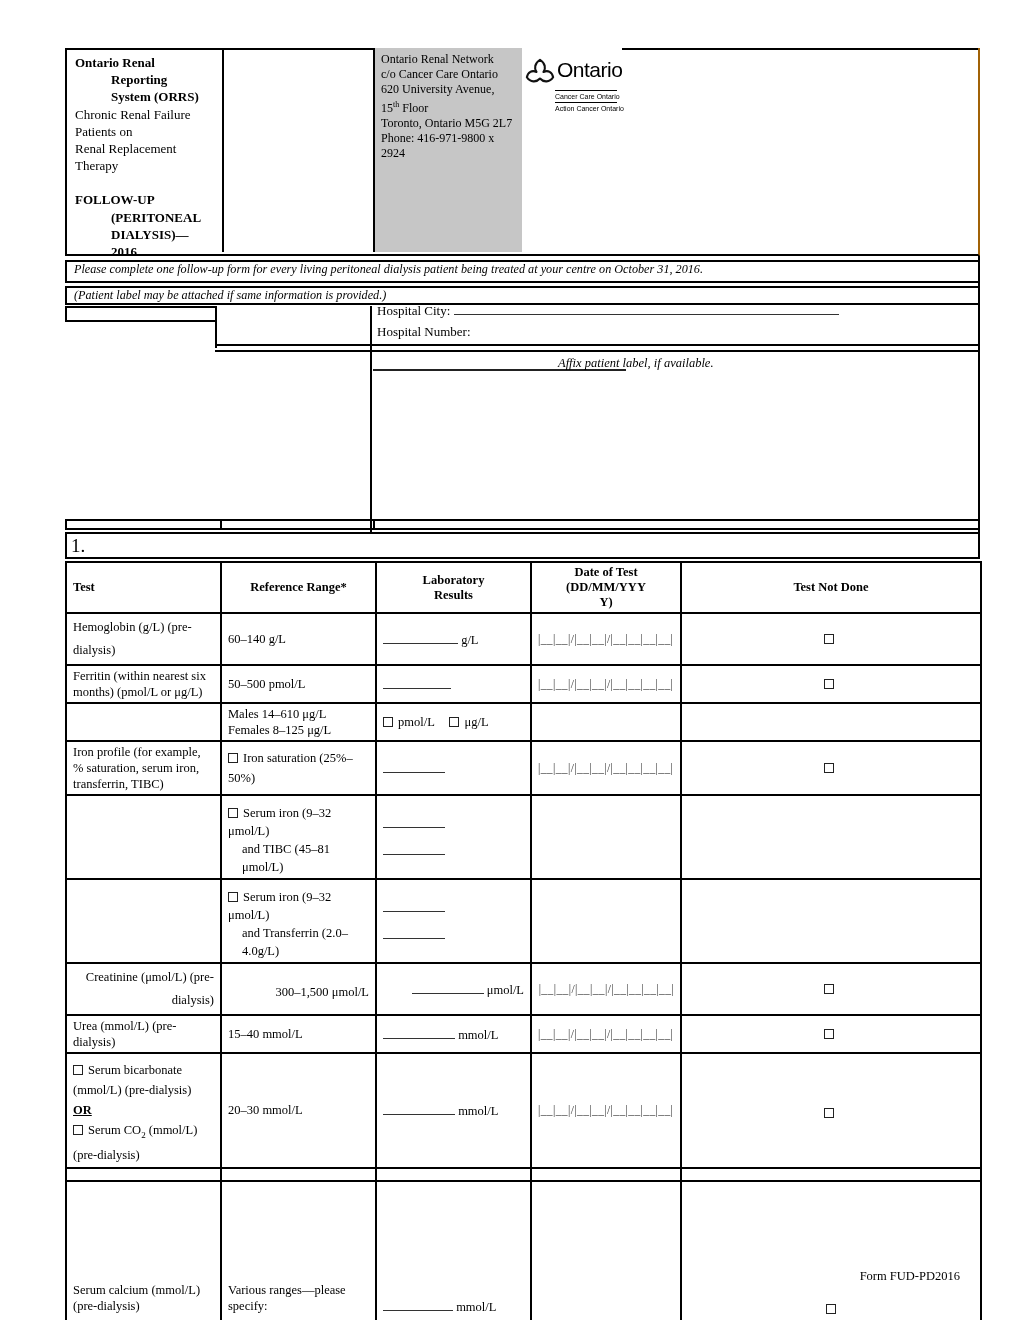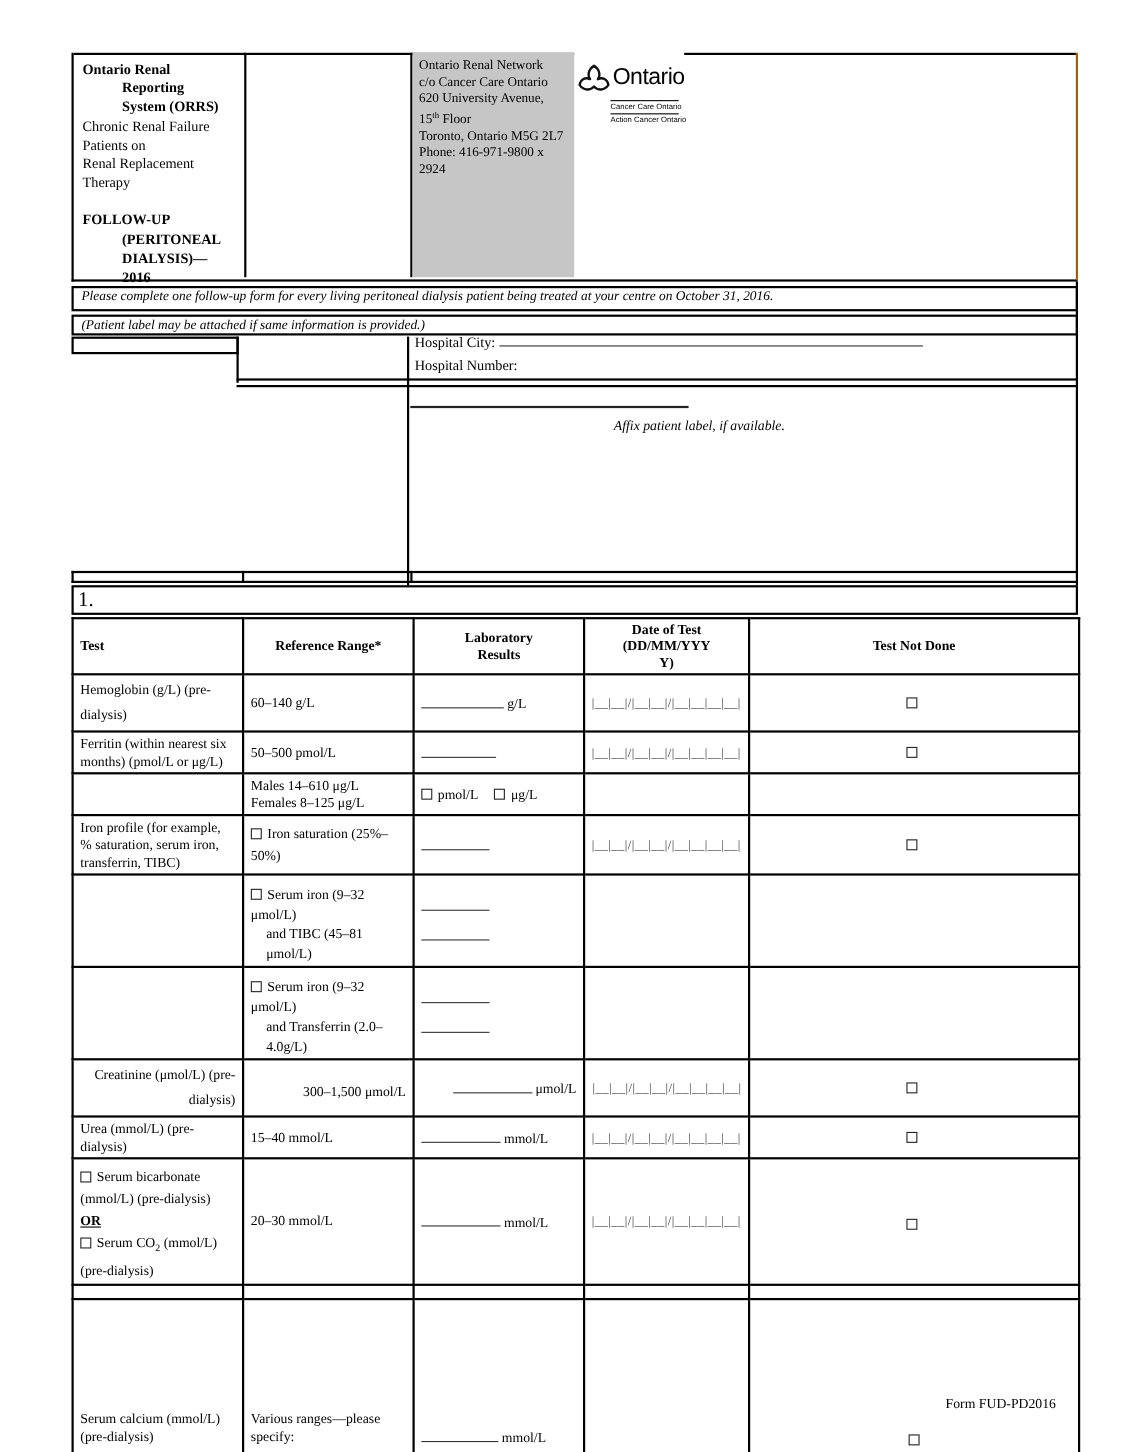--- a/index.html
+++ b/index.html
@@ -27,21 +27,21 @@
   .logo-top { display:flex; align-items:flex-start; }
   .logo-word { font-family:"Liberation Sans", sans-serif; font-size:21px; font-weight:500; letter-spacing:-0.5px; line-height:24px; margin-left:2px; }
   .logo-sub { font-family:"Liberation Sans", sans-serif; font-size:7px; line-height:11px; border-top:1px solid #000; margin-left:30px; width:62px; white-space:nowrap; }
 
   
   .instr { left:65px; width:915px; border:2px solid #000; font-style:italic; font-size:12.2px; padding-left:7px; display:flex; align-items:flex-start; }
 
   
   .ptext { font-size:13px; white-space:nowrap; }
   .bl { display:inline-block; border-bottom:1.5px solid #333; height:13px; vertical-align:baseline; }
-  .affix { font-style:italic; font-size:12.5px; white-space:nowrap;margin-top:24px; }
+  .affix { font-style:italic; font-size:12.5px; white-space:nowrap; }
 
   
   .sec1 { left:65px; top:532px; width:915px; height:27px; border:2px solid #000;
           display:flex; align-items:baseline; padding-left:4px; font-size:13px; }
   .sec1 .bignum { font-size:19px; line-height:23px; margin-right:3px; }
   .sec1 .b { font-weight:bold; }
 
   
   table.lab { position:absolute; left:65px; top:561px; width:915px; border-collapse:collapse; table-layout:fixed; }
   table.lab th, table.lab td { border:2px solid #000; font-size:12.5px; font-weight:normal; padding:2px 6px; vertical-align:middle; }

